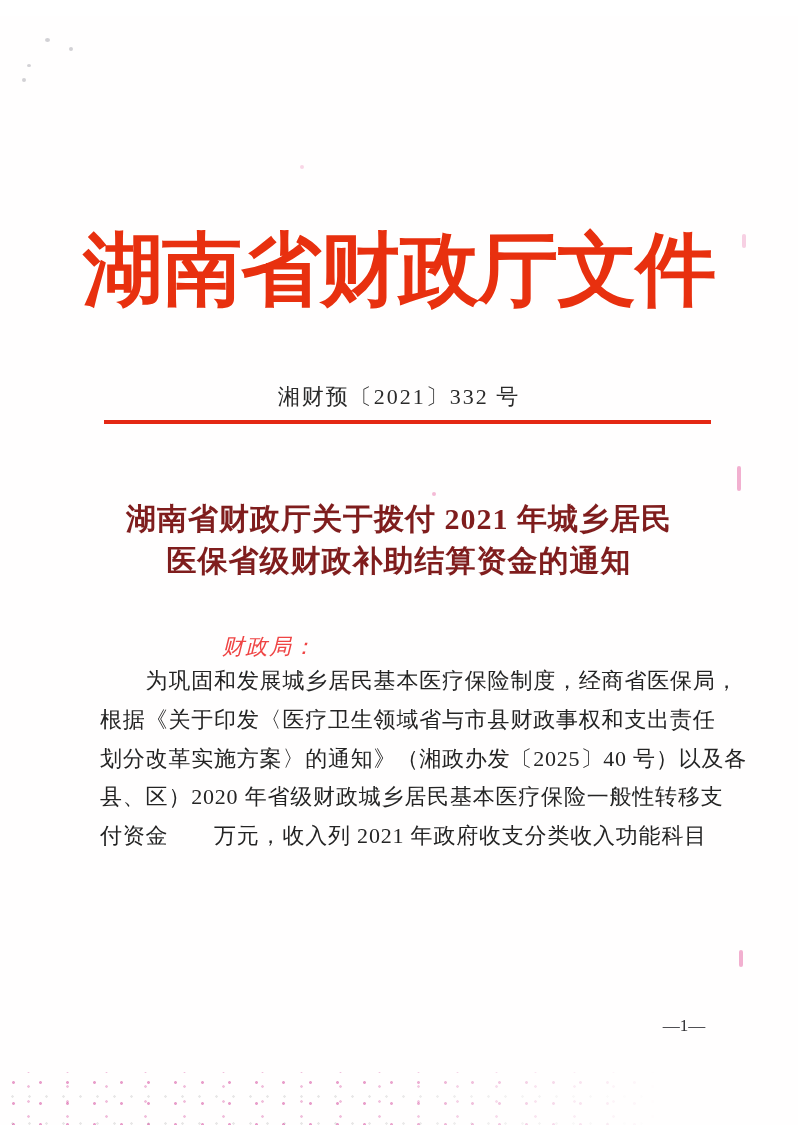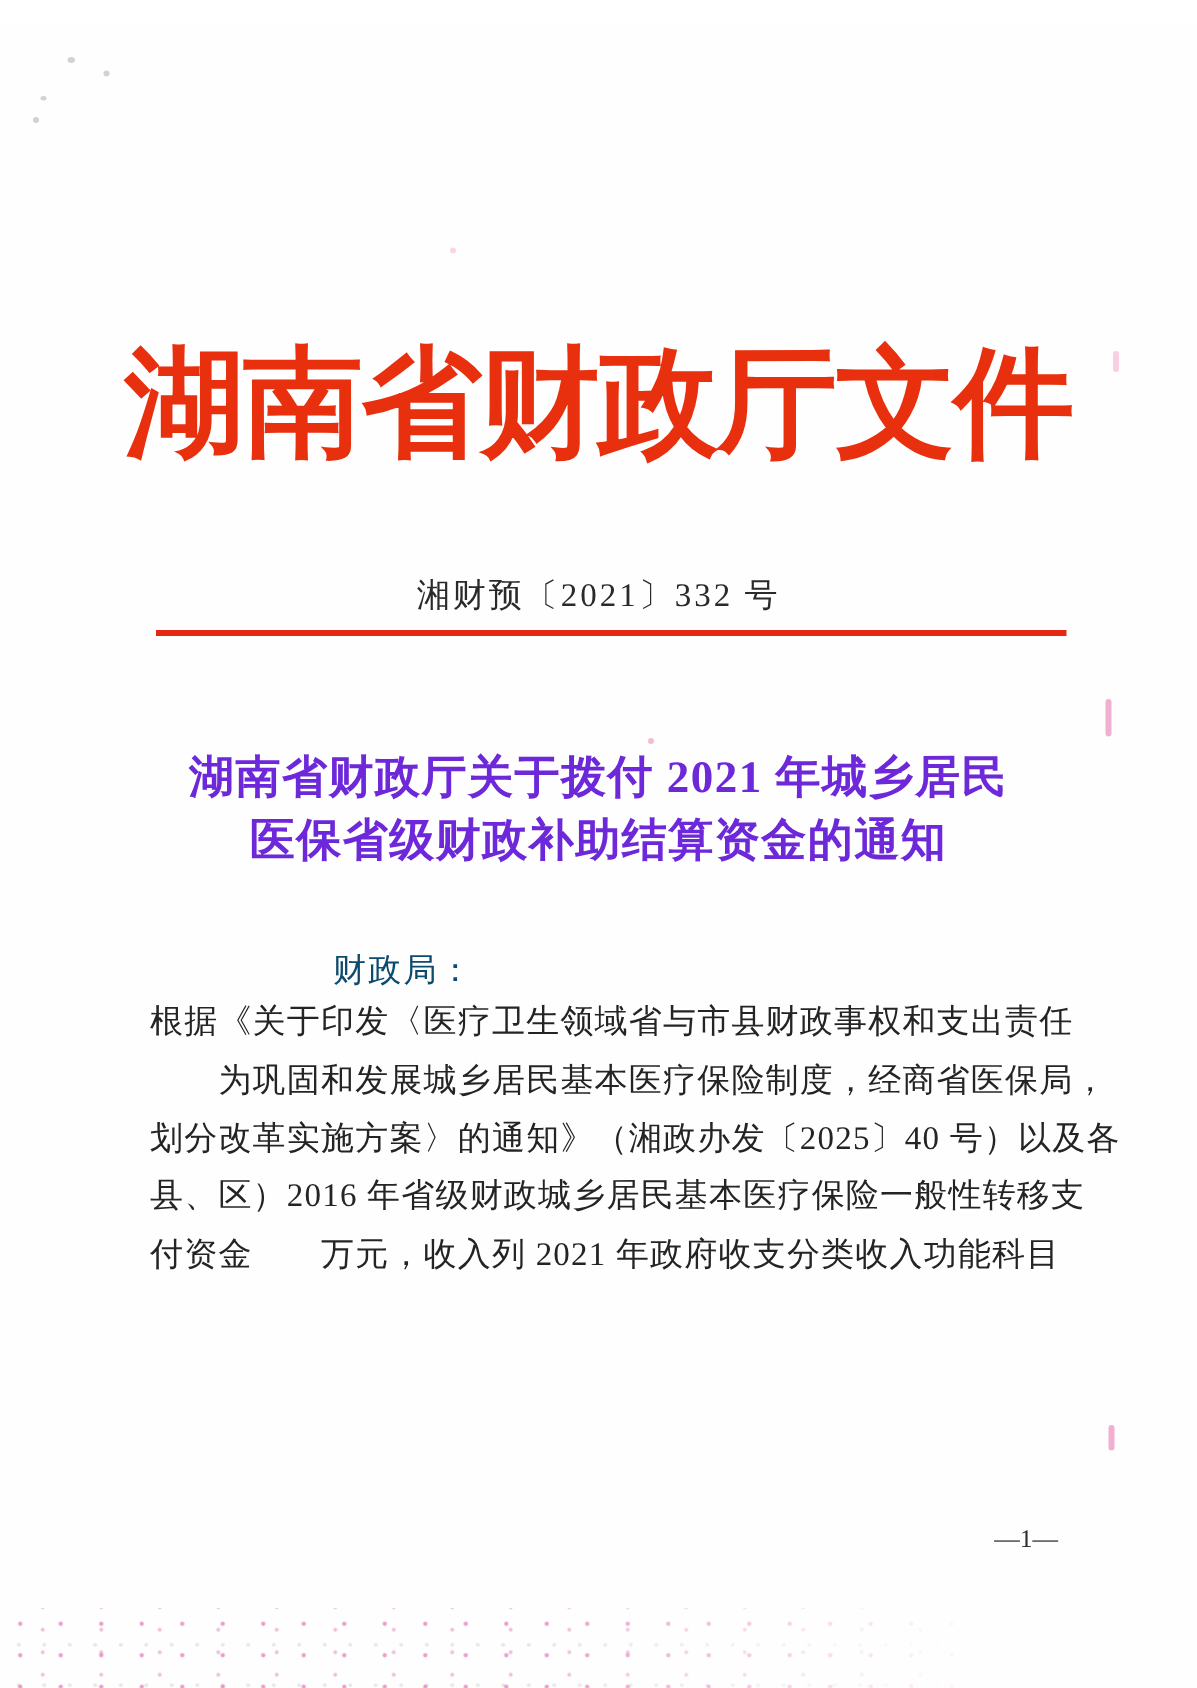--- a/index.html
+++ b/index.html
@@ -55,34 +55,35 @@
   .doc-title {
     position: absolute;
     top: 482px;
     left: 0;
     width: 100%;
     text-align: center;
     font-size: 30px;
     font-weight: bold;
     line-height: 42px;
     letter-spacing: 1px;
-    color: #6d28d9;
+    color: #7f1d1d;
   }
 
   
   .salutation {
     position: absolute;
     top: 616px;
     left: 100px;
     width: 612px;
     box-sizing: border-box;
     padding-left: 122px; 
     font-size: 22px;
     letter-spacing: 1.5px;
-    color: #0c4a6e;
+    color: #ef4444;
+    font-style: italic;
   }
   .body-block {
     position: absolute;
     top: 646px;
     left: 100px;
     width: 616px;
     font-size: 22px;
     color: #242424;
   }
   .body-line {
@@ -173,22 +174,22 @@
   <div class="red-rule"></div>
 
   <div class="doc-title">
       <div>湖南省财政厅关于拨付 2021 年城乡居民</div>
       <div>医保省级财政补助结算资金的通知</div>
     </div>
 
   <div class="salutation">财政局：</div>
 
   <div class="body-block">
+      <div class="body-line">　　为巩固和发展城乡居民基本医疗保险制度，经商省医保局，</div>
       <div class="body-line">根据《关于印发〈医疗卫生领域省与市县财政事权和支出责任</div>
-      <div class="body-line">　　为巩固和发展城乡居民基本医疗保险制度，经商省医保局，</div>
       <div class="body-line">划分改革实施方案〉的通知》（湘政办发〔2025〕40 号）以及各</div>
-      <div class="body-line">县、区）2016 年省级财政城乡居民基本医疗保险一般性转移支</div>
+      <div class="body-line">县、区）2020 年省级财政城乡居民基本医疗保险一般性转移支</div>
       <div class="body-line">付资金　　万元，收入列 2021 年政府收支分类收入功能科目</div>
     </div>
 
   <div class="page-number">—1—</div>
 
 </div>
 
 </body></html>

